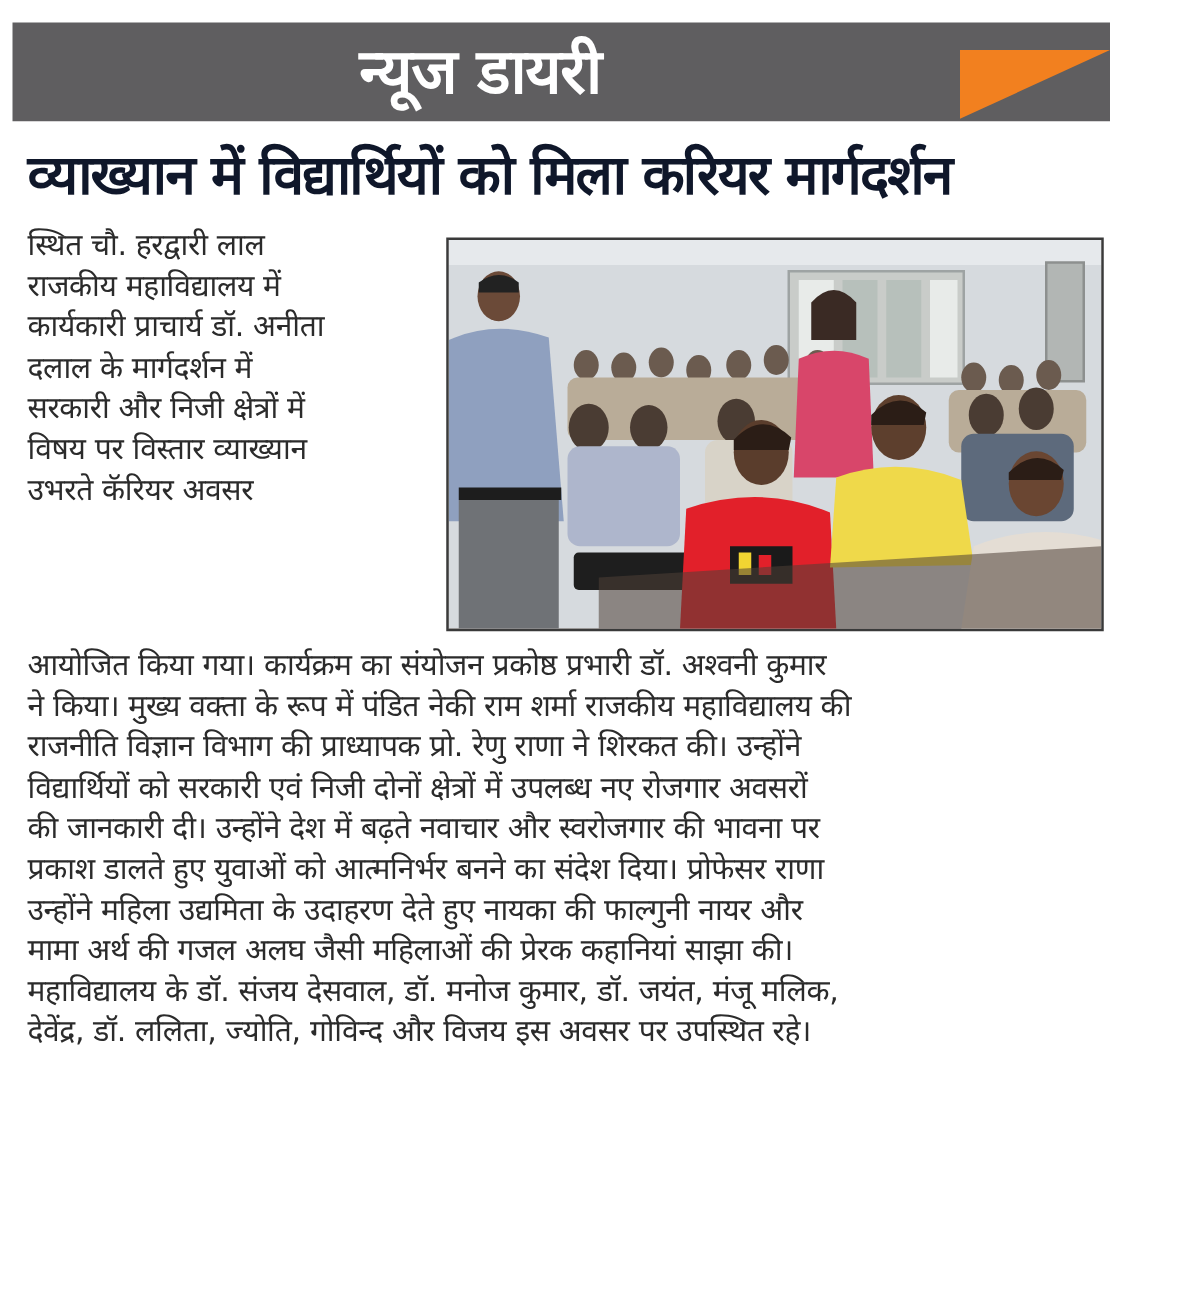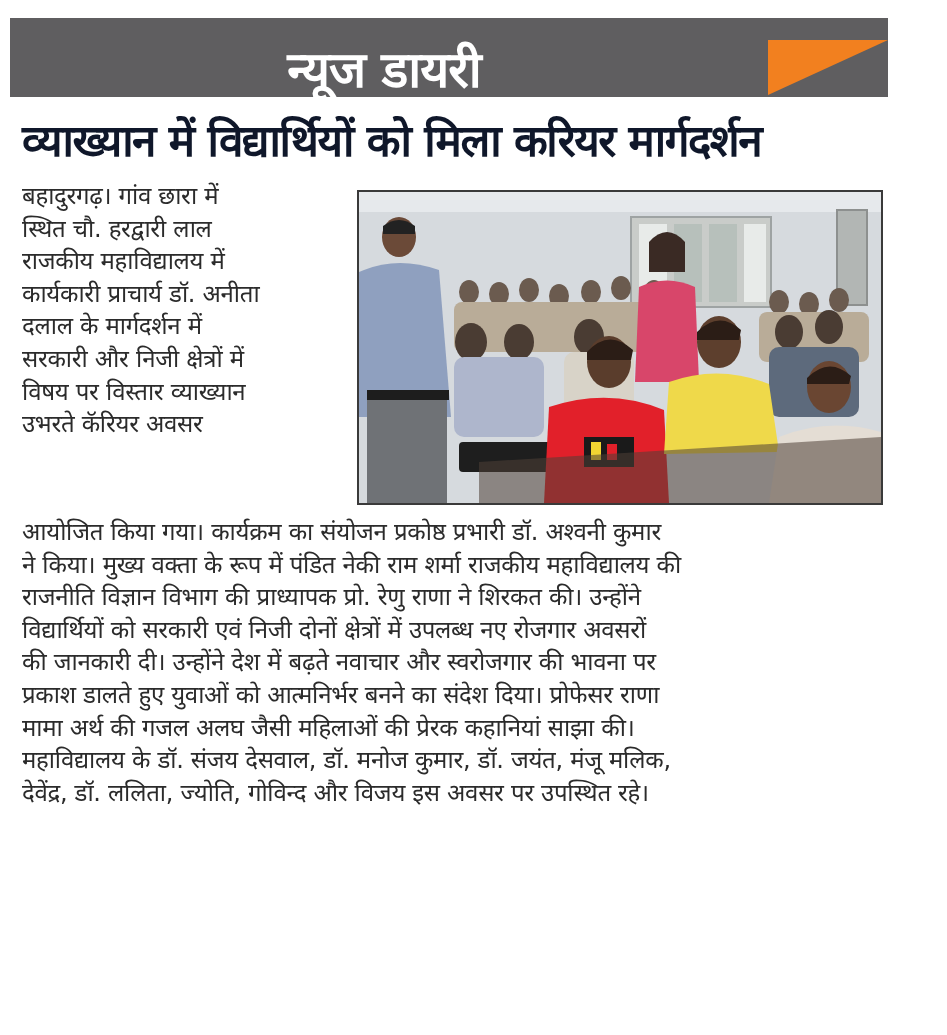--- a/index.html
+++ b/index.html
@@ -37,21 +37,20 @@
       position: absolute;
       left: 0;
       right: 130px;
       top: 6px;
       text-align: center;
       color: #ffffff;
       font-size: 50px;
       font-weight: bold;
       letter-spacing: -1px;
       line-height: 66px;
-      margin-top: 13px;
     }
     .headline {
       position: absolute;
       left: 22px;
       top: 110px;
       width: 900px;
       font-size: 44px;
       font-weight: bold;
       color: #0f172a;
       letter-spacing: -1.5px;
@@ -94,21 +93,20 @@
 <body>
 
 <div class="banner">
   <div class="banner-title">न्यूज डायरी</div>
 </div>
 <div class="banner-fold"></div>
 
 <div class="headline">व्याख्यान में विद्यार्थियों को मिला करियर मार्गदर्शन</div>
 
 <div class="col-text">
-  <div class="line">बहादुरगढ़। गांव छारा में</div>
   <div class="line">स्थित चौ. हरद्वारी लाल</div>
   <div class="line">राजकीय महाविद्यालय में</div>
   <div class="line">कार्यकारी प्राचार्य डॉ. अनीता</div>
   <div class="line">दलाल के मार्गदर्शन में</div>
   <div class="line">सरकारी और निजी क्षेत्रों में</div>
   <div class="line">विषय पर विस्तार व्याख्यान</div>
   <div class="line">उभरते कॅरियर अवसर</div>
 </div>
 
 <div class="photo" title="Classroom of students seated at desks; a man in a blue shirt standing on the left and a woman in a pink saree standing at the back near the windows">
@@ -182,16 +180,17 @@
   </svg>
 </div>
 
 <div class="full-text">
   <div class="line">आयोजित किया गया। कार्यक्रम का संयोजन प्रकोष्ठ प्रभारी डॉ. अश्वनी कुमार</div>
   <div class="line">ने किया। मुख्य वक्ता के रूप में पंडित नेकी राम शर्मा राजकीय महाविद्यालय की</div>
   <div class="line">राजनीति विज्ञान विभाग की प्राध्यापक प्रो. रेणु राणा ने शिरकत की। उन्होंने</div>
   <div class="line">विद्यार्थियों को सरकारी एवं निजी दोनों क्षेत्रों में उपलब्ध नए रोजगार अवसरों</div>
   <div class="line">की जानकारी दी। उन्होंने देश में बढ़ते नवाचार और स्वरोजगार की भावना पर</div>
   <div class="line">प्रकाश डालते हुए युवाओं को आत्मनिर्भर बनने का संदेश दिया। प्रोफेसर राणा</div>
+  <div class="line">उन्होंने महिला उद्यमिता के उदाहरण देते हुए नायका की फाल्गुनी नायर और</div>
   <div class="line">मामा अर्थ की गजल अलघ जैसी महिलाओं की प्रेरक कहानियां साझा की।</div>
   <div class="line">महाविद्यालय के डॉ. संजय देसवाल, डॉ. मनोज कुमार, डॉ. जयंत, मंजू मलिक,</div>
   <div class="line">देवेंद्र, डॉ. ललिता, ज्योति, गोविन्द और विजय इस अवसर पर उपस्थित रहे।</div>
 </div>
 
 </body></html>

